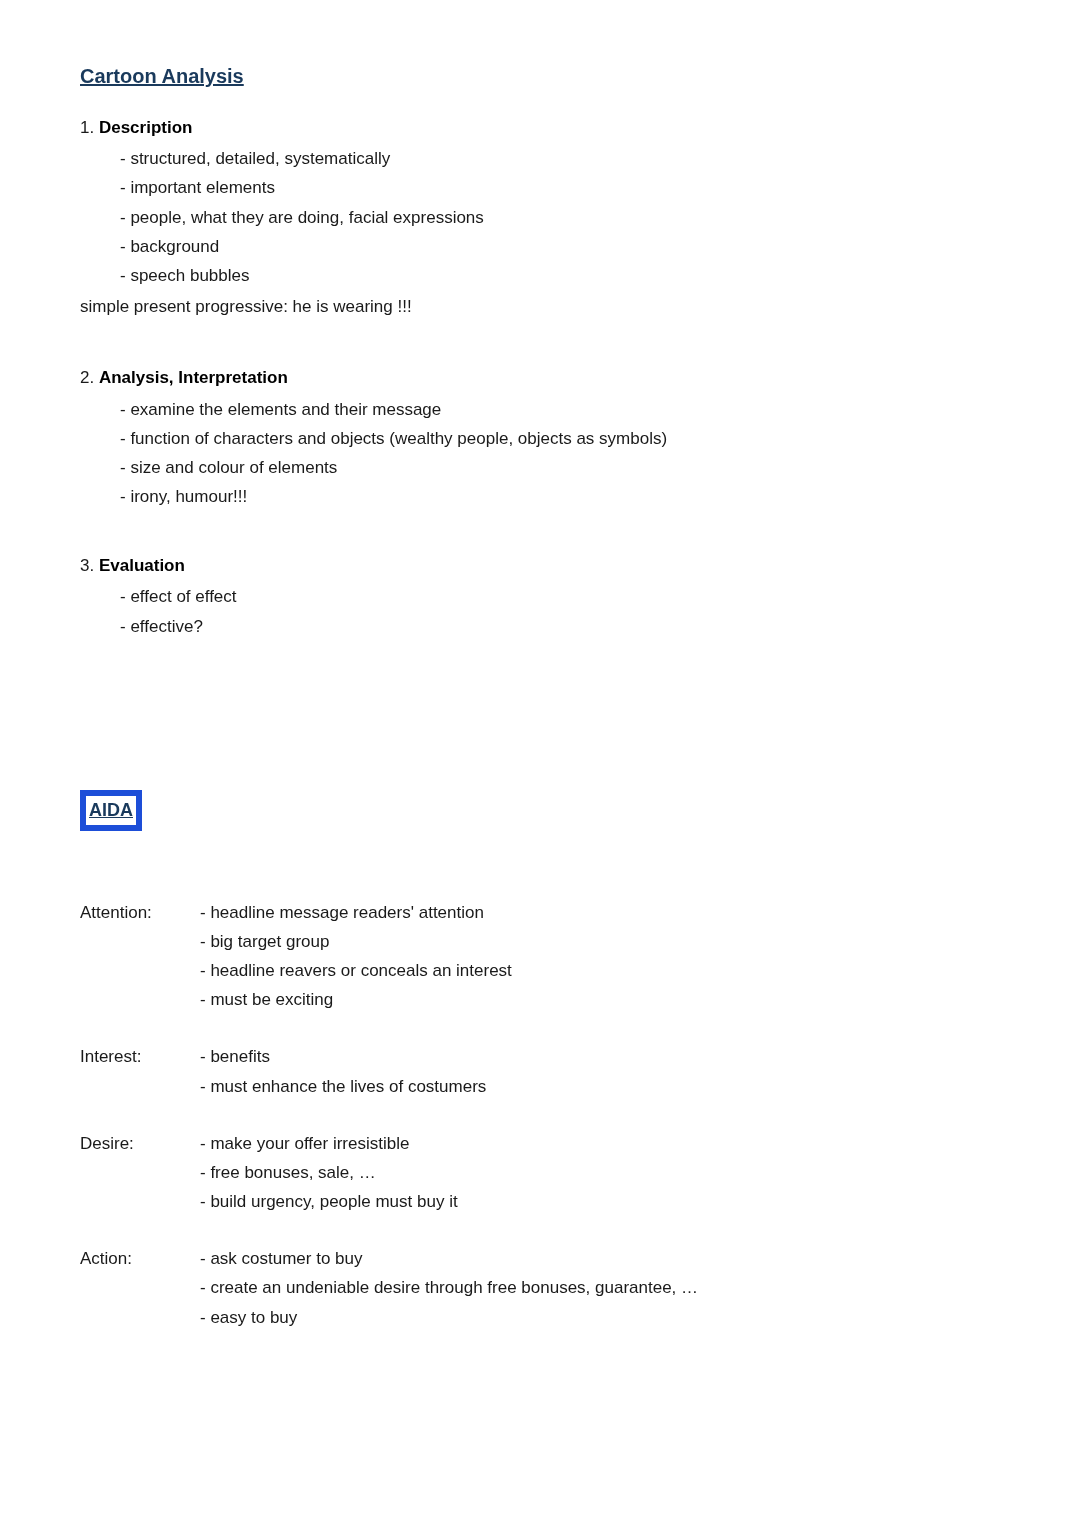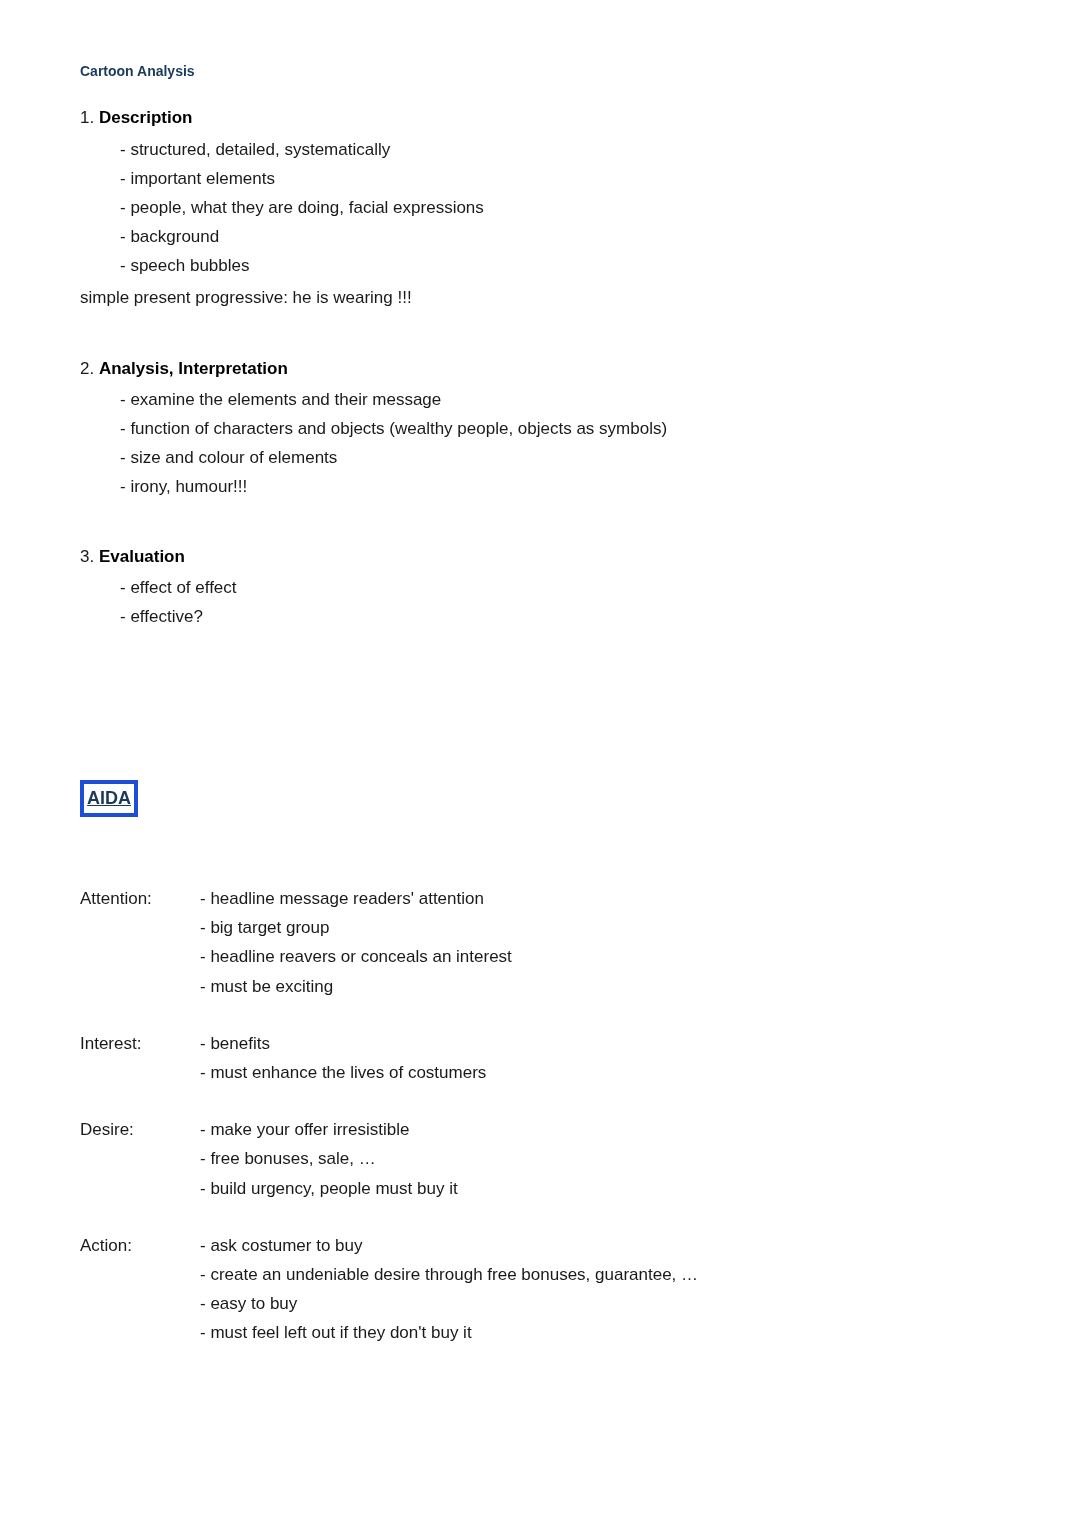--- a/index.html
+++ b/index.html
@@ -17,22 +17,23 @@
       max-width: 1080px;
       line-height: 1.6;
     }
 
     .section {
       margin-bottom: 30px;
     }
 
     .main-title {
       font-weight: bold;
+      text-decoration: underline;
       color: #1a3a5c;
-      font-size: 14px;
+      font-size: 20px;
       margin-bottom: 22px;
     }
 
     .section-heading {
       font-weight: bold;
       color: #000000;
       margin-bottom: 6px;
     }
 
     .item-number {
@@ -59,21 +60,21 @@
       height: 120px;
     }
 
     .aida-title {
       font-weight: bold;
       text-decoration: underline;
       color: #1a3a5c;
       font-size: 18px;
       margin-bottom: 28px;
       display: inline-block;
-      border: 4px solid #1d4ed8;
+      border: 6px solid #1d4ed8;
       padding: 0px 3px;
     }
 
     .aida-row {
       display: flex;
       margin-bottom: 28px;
       align-items: flex-start;
     }
 
     .aida-label {
@@ -169,16 +170,15 @@
     </div>
   </div>
 
   
   <div class="aida-row">
     <div class="aida-label">Action:</div>
     <div class="aida-content">
       <div>- ask costumer to buy</div>
       <div>- create an undeniable desire through free bonuses, guarantee, …</div>
       <div>- easy to buy</div>
-      <div>- must feel left out if they don't buy it</div>
     </div>
   </div>
 </div>
 
 </body></html>

